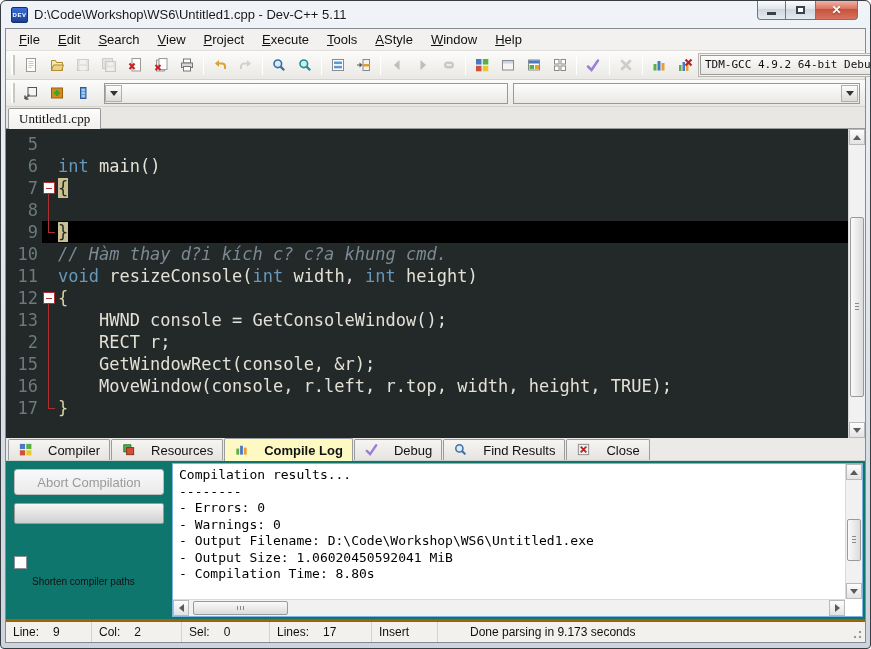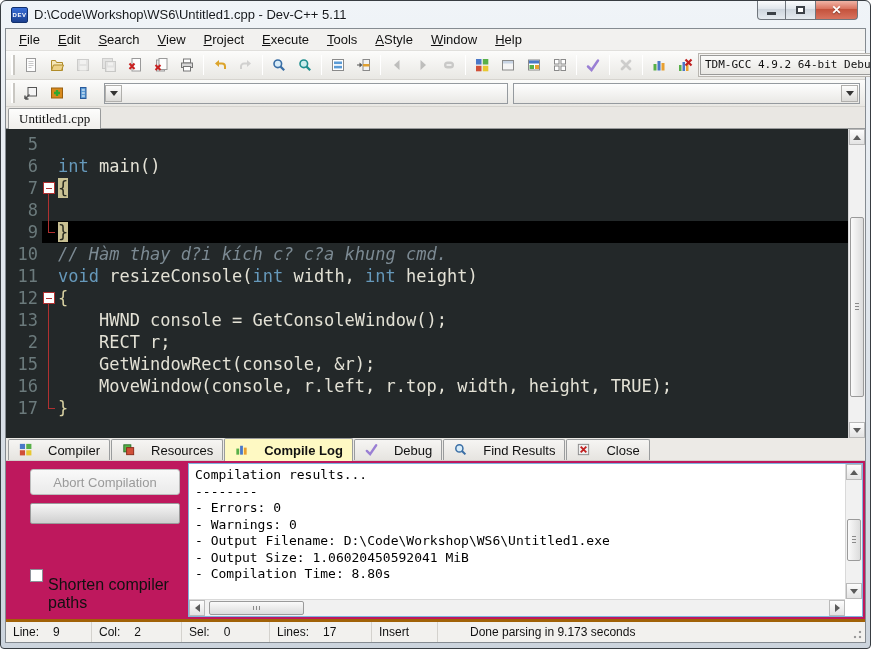--- a/index.html
+++ b/index.html
@@ -107,29 +107,29 @@
     background:repeating-linear-gradient(90deg,#8a8a8a 0 1px,transparent 1px 3px);}
 
   
   .rtabs{height:23px;background:#eceae6;display:flex;align-items:flex-end;padding-left:2px;border-bottom:1px solid #d2d0cb;}
   .rtab{height:21px;display:flex;align-items:center;gap:14px;padding:0 9px;font-size:13px;color:#111;
     border:1px solid #9a9c9d;border-bottom:none;border-radius:2px 2px 0 0;background:linear-gradient(#f6f5f3,#e6e4e0);margin-right:1px;}
   .rtab svg{width:15px;height:15px;}
   .rtab.active{height:23px;background:#fef9c3;margin-bottom:-1px;font-weight:bold;}
 
   
-  .bottom-panel{height:158px;display:flex;background:#be185d;padding-left:16px;}
+  .bottom-panel{height:158px;display:flex;background:#0f766e;}
   .bp-left{width:166px;flex:none;padding:8px 8px 0 8px;}
   .abort-btn{width:150px;height:26px;border:1px solid #bcbcbc;border-radius:3px;
     background:linear-gradient(#f9f9f9,#eaeaea);color:#9a9a9a;font-size:13px;font-family:"Liberation Sans",sans-serif;}
   .progress{width:150px;height:21px;margin-top:8px;border:1px solid #9a9a9a;border-radius:2px;
     background:linear-gradient(#f6f6f6,#cfcfcf);}
   .chk-row{display:flex;align-items:center;gap:5px;margin-top:14px;}
   .chk-box{width:13px;height:13px;background:#fff;border:1px solid #8b9097;flex:none;}
-  .chk-label{font-size:16px;color:#111;margin-top:38px;}
+  .chk-label{font-size:10px;color:#111;margin-top:38px;}
   .log-box{flex:1;background:#fff;border:1px solid #7fb2de;margin:2px 2px 2px 0;position:relative;overflow:hidden;}
   .log-text{font-family:"DejaVu Sans Mono",monospace;font-size:13px;line-height:16.5px;color:#000;
     padding:3px 6px;white-space:pre;}
   .log-box .vsb{bottom:17px;}
 
   
   .statusbar{height:23px;background:#f2f1ee;border-top:3px solid #a16207;display:flex;align-items:center;font-size:12px;color:#111;position:relative;}
   .sb-cell{height:100%;display:flex;align-items:center;padding-left:7px;border-right:1px solid #d4d2cd;gap:14px;flex:none;}
   .sb-msg{flex:1;padding-left:8px;margin-left:24px;}
   .sb-grip{position:absolute;right:3px;bottom:3px;width:10px;height:10px;

